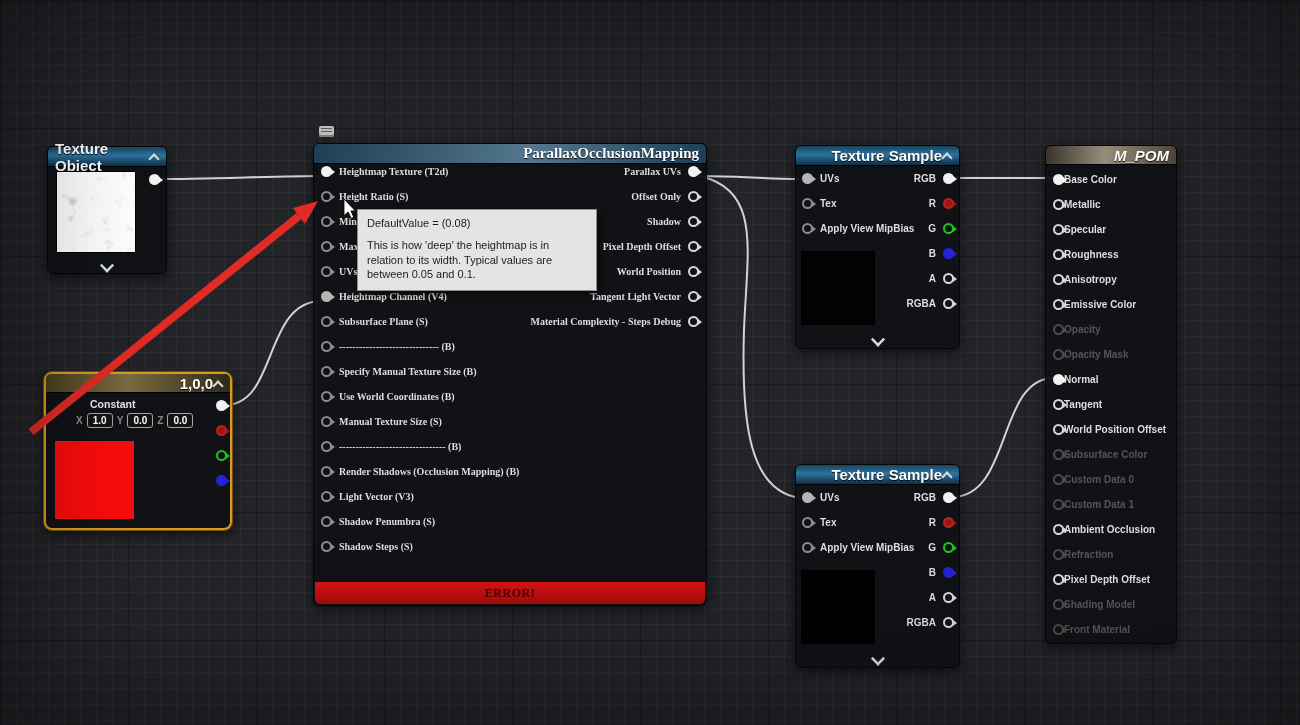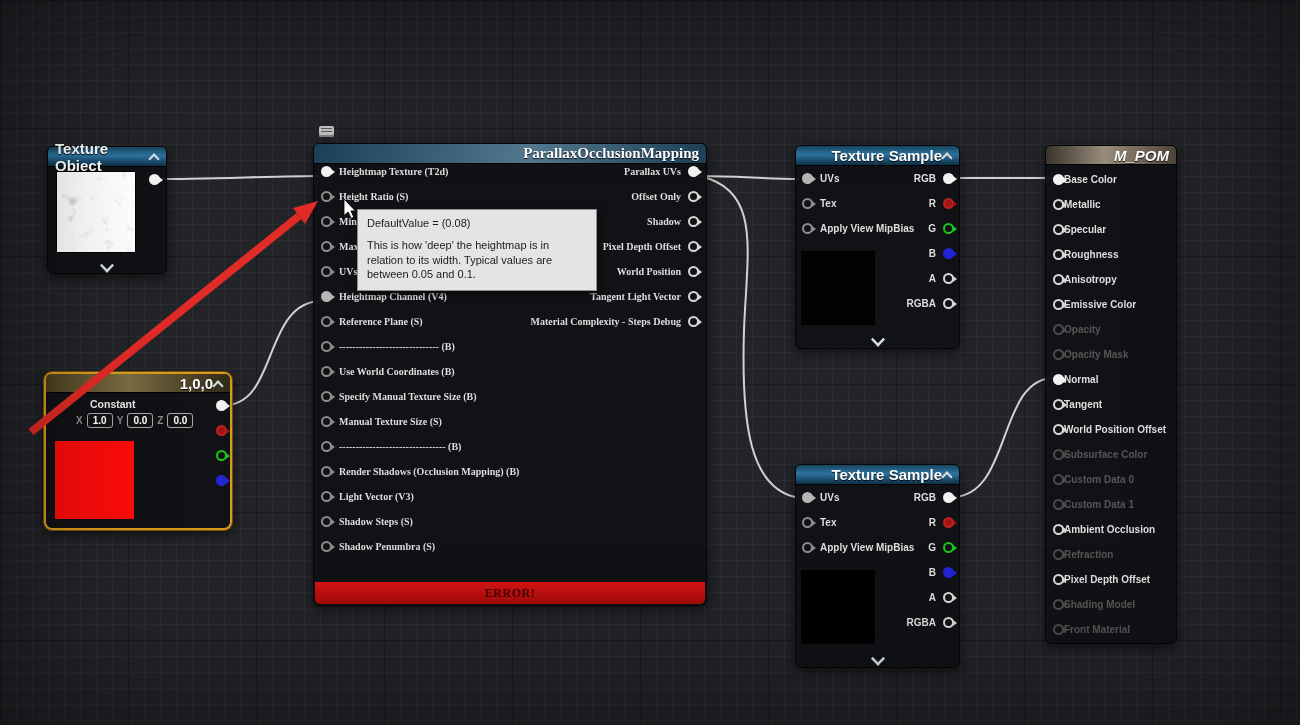--- a/index.html
+++ b/index.html
@@ -204,48 +204,48 @@
             <span class="plabel">Heightmap Channel (V4)</span>
           </div>
         <div class="pright">
             <span class="plabel">Tangent Light Vector</span>
             <span class="pin hw"></span>
           </div>
       </div>
       <div class="prow">
         <div class="pleft">
             <span class="pin"></span>
-            <span class="plabel">Reference Plane (S)</span>
+            <span class="plabel">Subsurface Plane (S)</span>
           </div>
         <div class="pright">
             <span class="plabel">Material Complexity - Steps Debug</span>
             <span class="pin hw"></span>
           </div>
       </div>
       <div class="prow">
         <div class="pleft">
             <span class="pin"></span>
             <span class="plabel">------------------------------ (B)</span>
           </div>
       </div>
       <div class="prow">
         <div class="pleft">
             <span class="pin"></span>
+            <span class="plabel">Specify Manual Texture Size (B)</span>
+          </div>
+      </div>
+      <div class="prow">
+        <div class="pleft">
+            <span class="pin"></span>
             <span class="plabel">Use World Coordinates (B)</span>
           </div>
       </div>
       <div class="prow">
         <div class="pleft">
             <span class="pin"></span>
-            <span class="plabel">Specify Manual Texture Size (B)</span>
-          </div>
-      </div>
-      <div class="prow">
-        <div class="pleft">
-            <span class="pin"></span>
             <span class="plabel">Manual Texture Size (S)</span>
           </div>
       </div>
       <div class="prow">
         <div class="pleft">
             <span class="pin"></span>
             <span class="plabel">-------------------------------- (B)</span>
           </div>
       </div>
       <div class="prow">
@@ -256,27 +256,27 @@
       </div>
       <div class="prow">
         <div class="pleft">
             <span class="pin"></span>
             <span class="plabel">Light Vector (V3)</span>
           </div>
       </div>
       <div class="prow">
         <div class="pleft">
             <span class="pin"></span>
+            <span class="plabel">Shadow Penumbra (S)</span>
+          </div>
+      </div>
+      <div class="prow">
+        <div class="pleft">
+            <span class="pin"></span>
             <span class="plabel">Shadow Steps (S)</span>
-          </div>
-      </div>
-      <div class="prow">
-        <div class="pleft">
-            <span class="pin"></span>
-            <span class="plabel">Shadow Penumbra (S)</span>
           </div>
       </div>
     </div>
     <div class="error-bar">ERROR!</div>
   </div>
 
   <div class="node" style="left:795px;top:145px;width:163px;height:202px;">
     <div class="node-header hdr-blue">
       <span>Texture Sample</span>
       <span class="chev up"></span>

